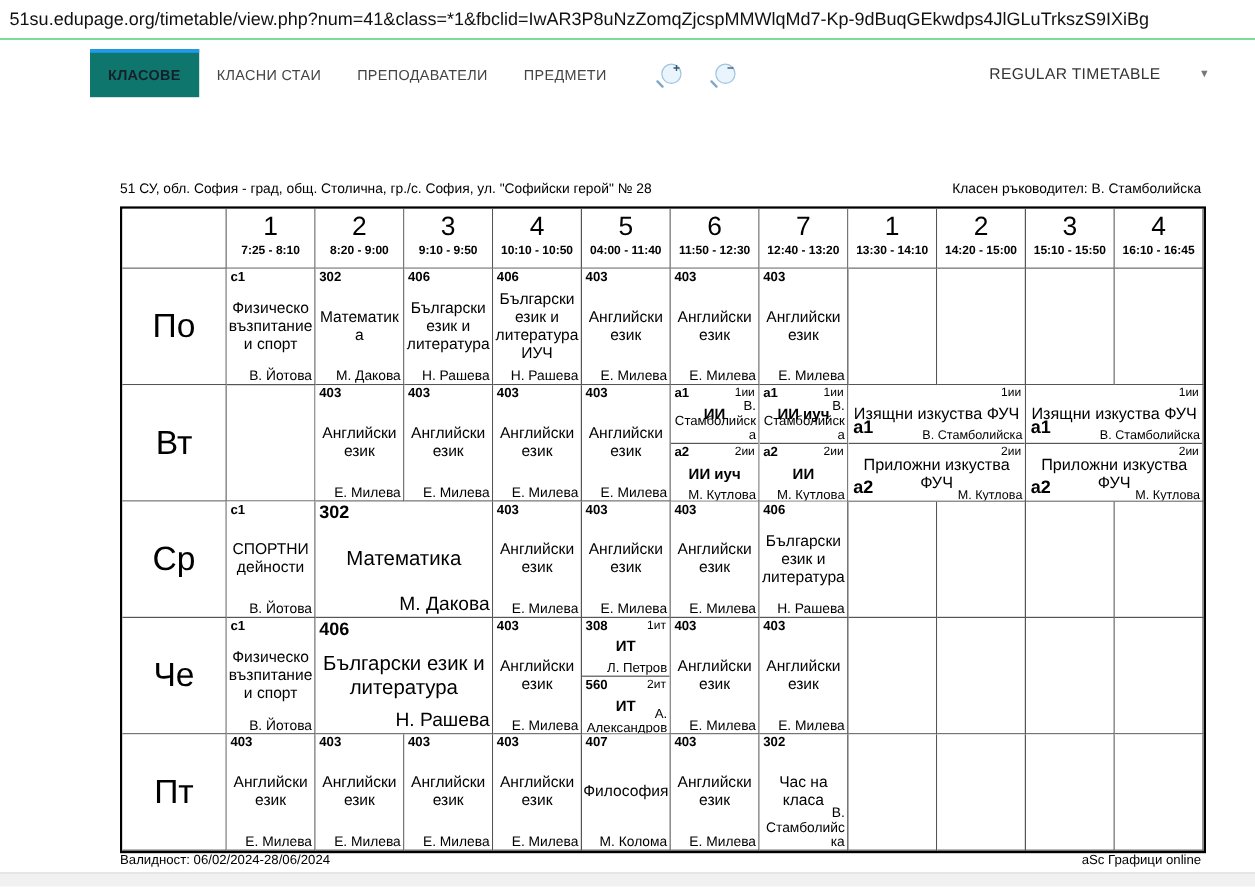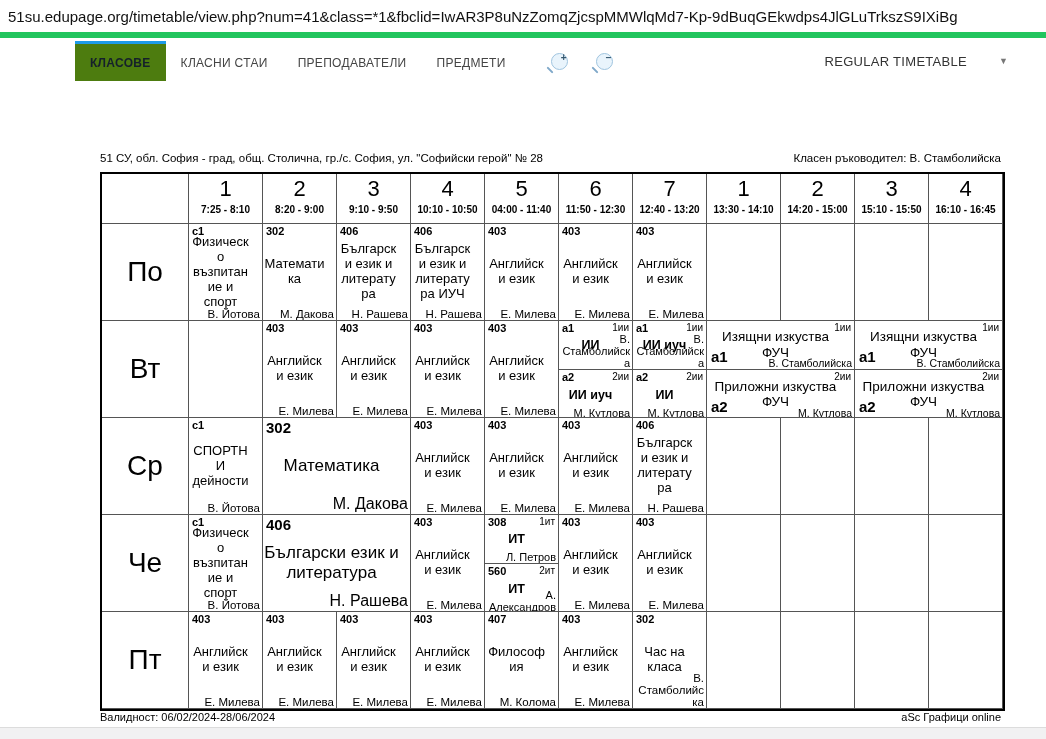--- a/index.html
+++ b/index.html
@@ -1,28 +1,28 @@
 <!DOCTYPE html>
 <html><head>
 <meta charset="utf-8">
 <style>
   html,body{margin:0;padding:0;background:#fff;}
   #page{position:relative;width:1046px;height:739px;background:#fff;overflow:hidden;
         font-family:"Liberation Sans","DejaVu Sans",sans-serif;color:#000;}
 
   
-  .urlbar{position:absolute;top:0;left:0;right:0;height:32px;border-bottom:6px solid #22c55e;
+  .urlbar{position:absolute;top:0;left:0;right:0;height:32px;border-bottom:1px solid #22c55e;
           display:flex;align-items:center;background:#fff;}
   .urltext{margin-left:8px;font-size:15px;color:#111;white-space:nowrap;}
 
   
   .tabsbar{position:absolute;top:41px;left:75px;right:0;height:40px;display:flex;align-items:stretch;}
   .tab{display:flex;align-items:center;padding:0 15px;font-size:12px;letter-spacing:.3px;
        color:#444;cursor:pointer;border-top:3px solid transparent;box-sizing:border-box;white-space:nowrap;}
-  .tab.active{background:#4d7c0f;border-top:3px solid #1e9be9;font-weight:bold;color:#15202b;}
+  .tab.active{background:#0f766e;border-top:3px solid #1e9be9;font-weight:bold;color:#15202b;}
   .magwrap{display:flex;align-items:center;margin-left:30px;gap:28px;}
   .mag{position:relative;width:15px;height:15px;border:1.5px solid #9fc4df;background:#e9f4fc;
        border-radius:50%;cursor:pointer;}
   .mag::after{content:"";position:absolute;width:8px;height:2px;background:#7fa8c9;
        transform:rotate(45deg);left:-6px;bottom:-2px;border-radius:1px;}
   .magglyph{position:absolute;top:-1px;right:0px;font-size:10px;line-height:10px;color:#35576e;font-weight:bold;}
   .selector{margin-left:auto;margin-right:38px;display:flex;align-items:center;cursor:pointer;}
   .sel-label{font-size:13px;color:#333;letter-spacing:.3px;white-space:nowrap;}
   .caret{font-size:9px;color:#777;margin-left:32px;}
 
@@ -40,21 +40,21 @@
   .pnum{font-size:22px;line-height:1;margin-top:4px;text-align:center;}
   .ptime{font-size:10px;font-weight:bold;text-align:center;margin-top:4px;white-space:nowrap;}
   .day{display:flex;align-items:center;justify-content:center;}
   .dlabel{font-size:28px;line-height:1;}
   .lesson{z-index:2;}
   .sub{position:absolute;left:0;right:0;background:#fff;overflow:hidden;}
   .sub.low{border-top:1px solid #555;}
   .room{position:absolute;top:1px;left:3px;font-size:11px;font-weight:bold;z-index:3;}
   .tag{position:absolute;top:1px;right:3px;font-size:10px;z-index:3;}
   .grp{position:absolute;bottom:5px;left:3px;font-size:15px;font-weight:bold;z-index:3;}
-  .subj{position:absolute;top:50%;left:1px;right:11px;transform:translateY(-50%);
+  .subj{position:absolute;top:50%;left:1px;right:1px;transform:translateY(-50%);
         text-align:center;font-size:13px;line-height:1.15;word-wrap:break-word;}
   .tch{position:absolute;bottom:0;right:2px;font-size:11.5px;text-align:right;max-width:96%;
        word-wrap:break-word;z-index:2;}
   .big .room{font-size:15px;}
   .big .subj{font-size:17px;}
   .big .tch{font-size:16px;bottom:1px;}
   .sub .subj{font-weight:bold;font-size:12.5px;}
   .sub .tch{font-size:11px;}
   .sub .grp{top:1px;left:3px;bottom:auto;font-size:11px;}
   .wide .sub .subj{font-weight:normal;font-size:13.5px;}

